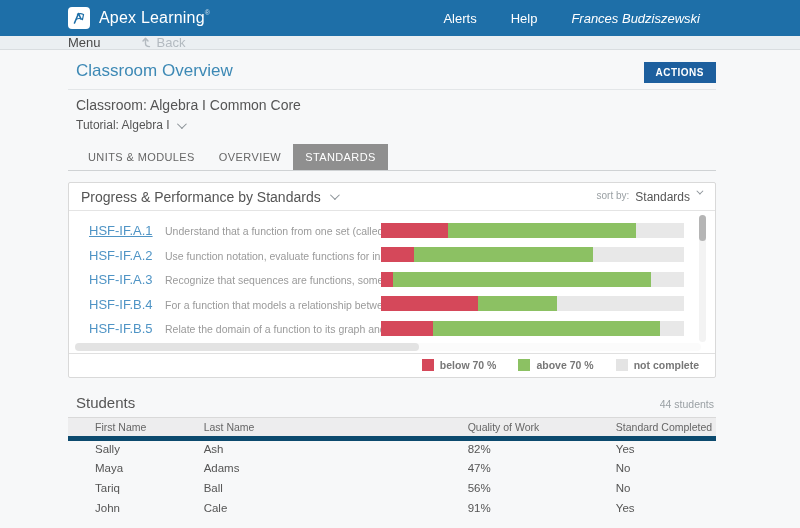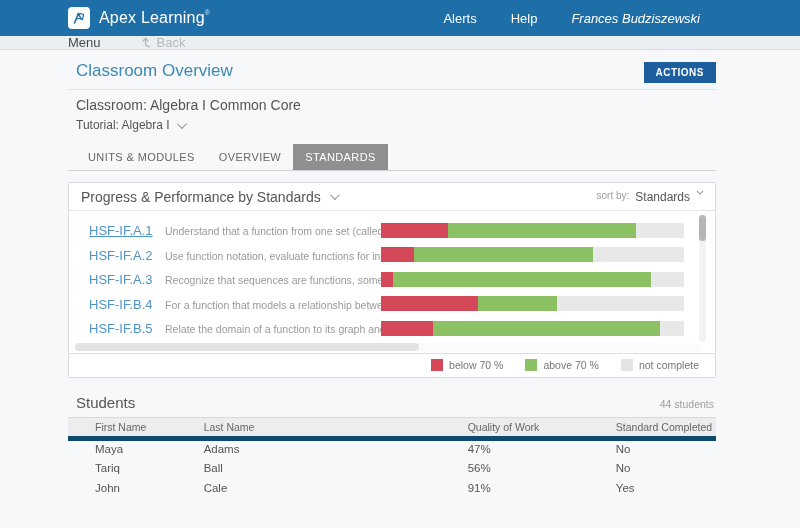--- a/index.html
+++ b/index.html
@@ -58,21 +58,21 @@
   .seg { height:100%; }
 
   .vscroll { position:absolute; right:9px; top:4px; width:7px; height:127px; background:#f3f3f3; border-radius:4px; }
   .vscroll-thumb { width:7px; height:26px; background:#b5b5b5; border-radius:4px; }
   .hscroll { height:8px; margin:0 14px 2px 6px; background:#fbfbfb; border-radius:4px; }
   .hscroll-thumb { height:8px; width:55%; background:#e3e3e3; border-radius:4px; }
 
   .legend-row { height:24px; border-top:1px solid #e0e0e0; display:flex; align-items:center; justify-content:flex-end; gap:22px; padding-right:16px; }
   .legend-item { display:flex; align-items:center; gap:6px; }
   .legend-swatch { width:12px; height:12px; }
-  .legend-text { font-size:10.5px; color:#777; }
+  .legend-text { font-size:10.5px; color:#777;font-weight:bold; }
 
   
   .students-head { display:flex; align-items:baseline; margin-top:16px; padding:0 2px 6px 8px; }
   .students-title { font-size:15px; color:#555; }
   .students-count { margin-left:auto; font-size:10.5px; color:#9aa0a4; }
 
   .stu-table { width:648px; border-collapse:collapse; table-layout:fixed; }
   .stu-table th { background:#ededee; border-top:1px solid #d9d9d9; border-bottom:5px solid #0c4a6e;
                   font-size:10.5px; font-weight:400; color:#666; text-align:left; height:21px; }
   .stu-table td { font-size:11.5px; color:#555; height:20px; }
@@ -232,20 +232,26 @@
   <table class="stu-table">
     <thead>
       <tr>
         <th class="col1">First Name</th>
         <th class="col2">Last Name</th>
         <th class="col3">Quality of Work</th>
         <th class="col4">Standard Completed</th>
       </tr>
     </thead>
     <tbody>
+  <tr>
+    <td class="col1">Sally</td>
+    <td class="col2">Ash</td>
+    <td class="col3">82%</td>
+    <td class="col4">Yes</td>
+  </tr>
 
   <tr>
     <td class="col1">Maya</td>
     <td class="col2">Adams</td>
     <td class="col3">47%</td>
     <td class="col4">No</td>
   </tr>
 
   <tr>
     <td class="col1">Tariq</td>

